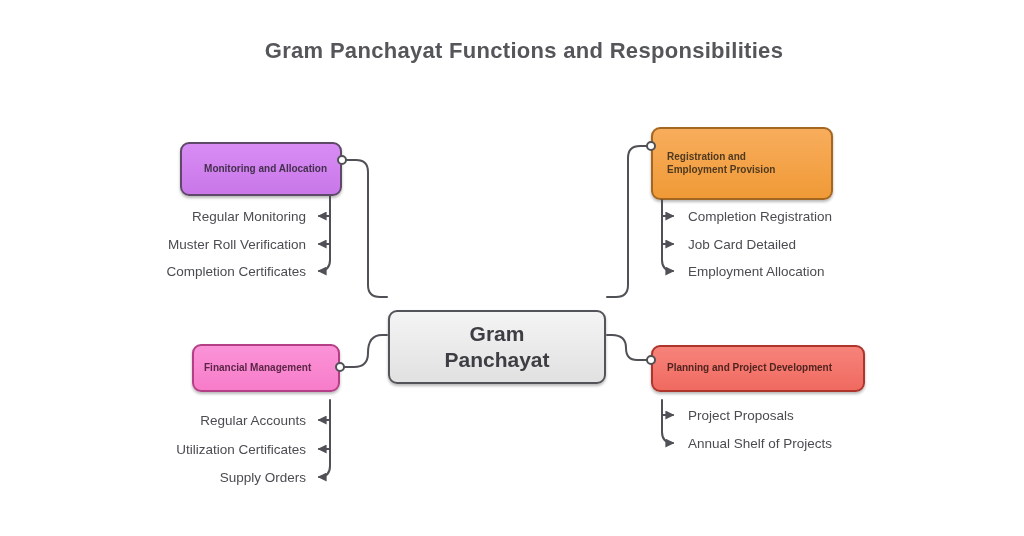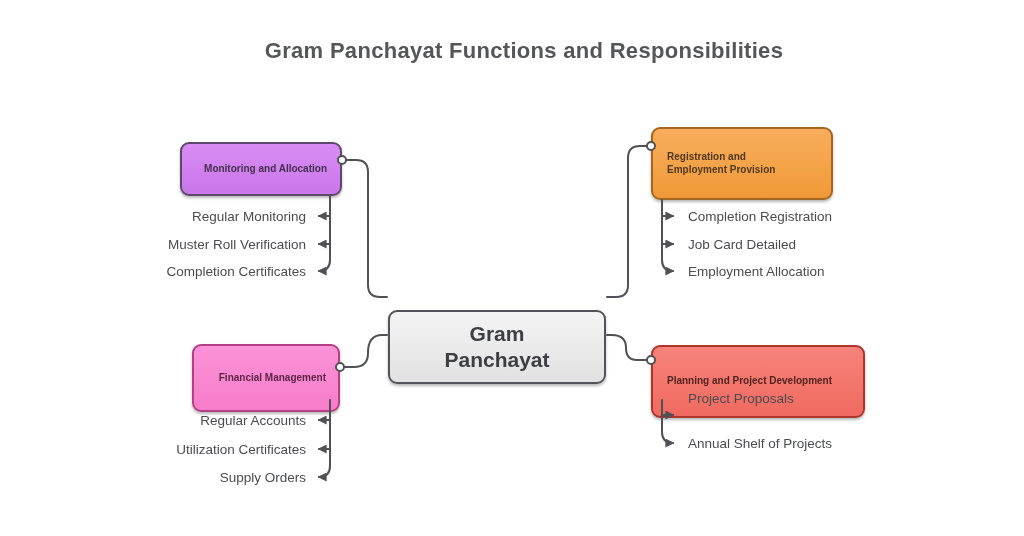--- a/index.html
+++ b/index.html
@@ -20,22 +20,22 @@
     left:388px;top:278px;width:218px;height:74px;justify-content:center;text-align:center;
     background:linear-gradient(180deg,#f4f4f4 0%,#e1e1e1 100%);
     border-color:#535459;color:#3d3e43;font-size:21px;line-height:1.22;margin-top:32px;
   }
   .center-node .wrap{max-width:132px;}
   .branch{font-size:10px;line-height:1.28;}
   .branch .wrap{width:100%;}
   .b0{left:180px;top:142px;width:162px;height:54px;justify-content:flex-end;text-align:right;padding:0 13px 0 10px;}
   .b1{left:651px;top:127px;width:182px;height:73px;justify-content:flex-start;text-align:left;padding:0 8px 0 14px;}
   .b1 .wrap{max-width:132px;width:auto;}
-  .b2{left:192px;top:344px;width:148px;height:68px;justify-content:flex-end;text-align:right;padding:0 12px 0 10px;}
-  .b3{left:651px;top:345px;width:214px;height:73px;justify-content:flex-start;text-align:left;padding:0 8px 0 14px;}
+  .b2{left:192px;top:344px;width:148px;height:48px;justify-content:flex-end;padding:0 12px 0 10px;}
+  .b3{left:651px;top:345px;width:214px;height:47px;justify-content:flex-start;text-align:left;padding:0 8px 0 14px;}
   .leaf{
     position:absolute;font-size:13.5px;font-weight:normal;color:#4b4c51;white-space:nowrap;
     transform:translateY(-50%);
   }
   .leaf.l{right:718px;text-align:right;}
   .leaf.r{left:688px;text-align:left;}
   svg.wires{position:absolute;left:0;top:0;z-index:5;pointer-events:none;}
 </style>
 </head>
 <body>
@@ -64,21 +64,21 @@
   <div class="leaf l" style="top:216px">Regular Monitoring</div>
   <div class="leaf l" style="top:271px">Completion Certificates</div>
   <div class="leaf l" style="top:244px">Muster Roll Verification</div>
   <div class="leaf l" style="top:420px">Regular Accounts</div>
   <div class="leaf l" style="top:449px">Utilization Certificates</div>
   <div class="leaf l" style="top:477px">Supply Orders</div>
 
   <div class="leaf r" style="top:216px">Completion Registration</div>
   <div class="leaf r" style="top:244px">Job Card Detailed</div>
   <div class="leaf r" style="top:271px">Employment Allocation</div>
-  <div class="leaf r" style="top:398px">Project Proposals</div>
+  <div class="leaf r" style="top:415px">Project Proposals</div>
   <div class="leaf r" style="top:443px">Annual Shelf of Projects</div>
 
   <svg class="wires" width="1024" height="536" viewBox="0 0 1024 536">
     <defs>
       <marker id="arrow" viewBox="0 0 10 10" refX="8.5" refY="5" markerWidth="4.5" markerHeight="4.5" orient="auto-start-reverse">
         <path d="M0,0 L10,5 L0,10 z" fill="#505156"></path>
       </marker>
     </defs>
     <g stroke="#505156" stroke-width="2" fill="none" stroke-linecap="round">
 

